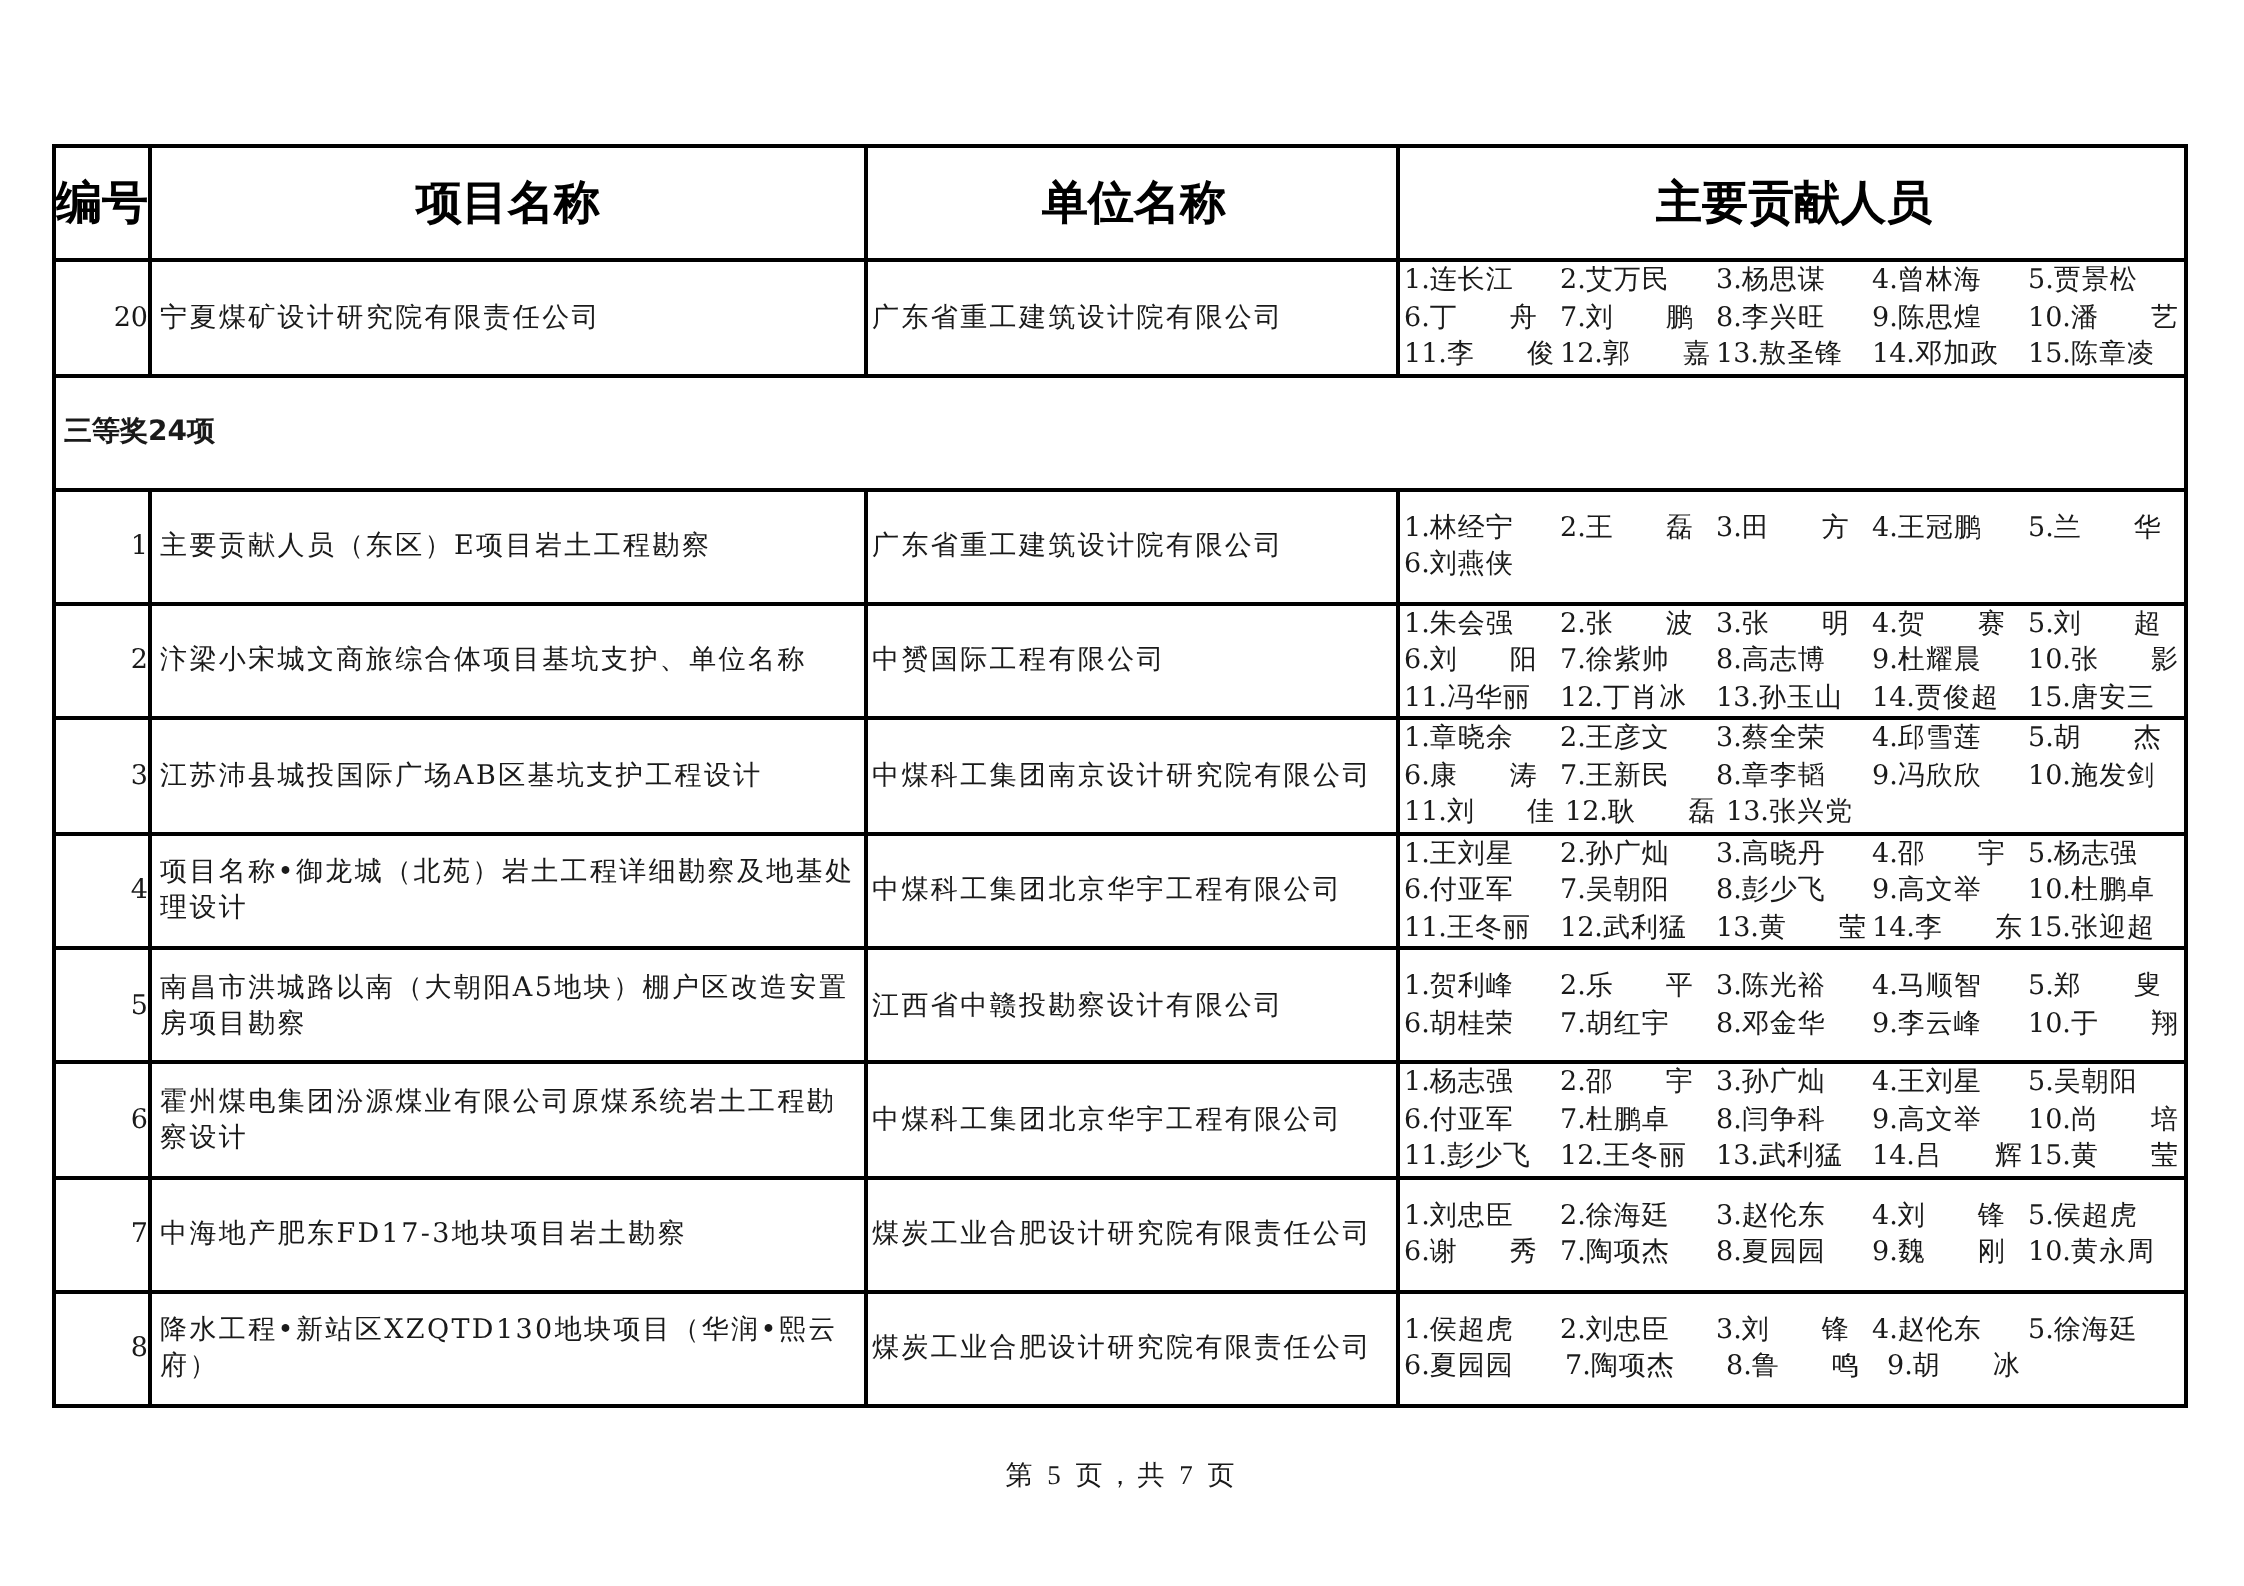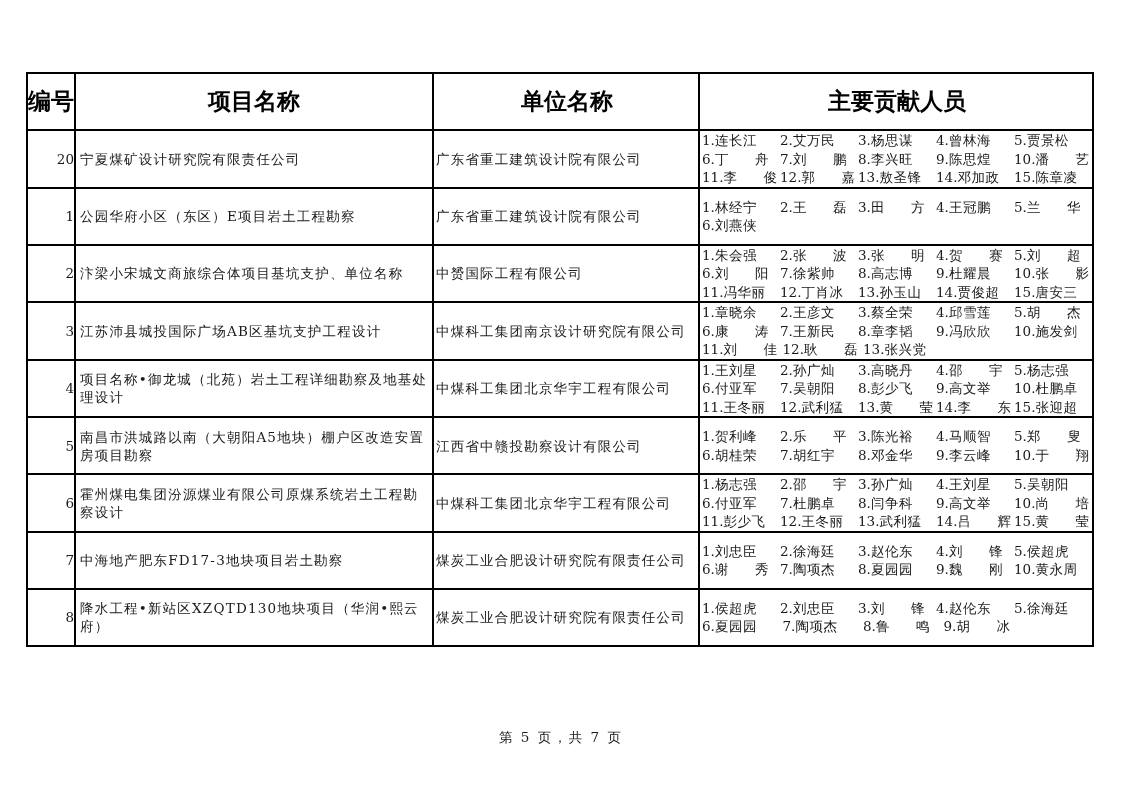--- a/index.html
+++ b/index.html
@@ -11,21 +11,21 @@
   .tbl td { height:55px; font-size:13.5px; line-height:18px; }
   .c-no { width:46px; text-align:right; }
   .c-proj { width:348px; padding-left:4px !important; padding-right:4px !important; letter-spacing:1.2px; }
   .c-unit { width:262px; padding-left:2px !important; letter-spacing:1.2px;border-radius:23px; }
   .c-ppl { padding-left:2px !important; }
   .sec td { font-family:"DejaVu Sans","Liberation Sans",sans-serif; font-weight:bold; font-size:14px; padding-left:4px; }
   .ppl-line { display:flex; white-space:nowrap; height:18.5px; line-height:18.5px; }
   .ppl-item { width:80.5px; display:flex; }
   .ppl-item .n { flex:none; }
   .ppl-item .nm { flex:none; width:54px; display:flex; justify-content:space-between; letter-spacing:0.5px; }
-  .footer { position:absolute; left:0; width:1122px; top:729px; text-align:center; font-size:13.5px; letter-spacing:2px; }
+  .footer { position:absolute; left:0; width:1122px; top:729px; text-align:center; font-size:13.5px; letter-spacing:2px;font-family:Liberation Serif, serif; }
 </style>
 </head>
 <body>
 
 <table class="tbl">
   <thead>
     <tr>
       <th class="c-no">编号</th>
       <th class="c-proj" style="letter-spacing:0">项目名称</th>
       <th class="c-unit" style="letter-spacing:0">单位名称</th>
@@ -114,23 +114,26 @@
               <span class="n">14.</span>
               <span class="nm">邓加政</span>
             </span>
             <span class="ppl-item">
               <span class="n">15.</span>
               <span class="nm">陈章凌</span>
             </span>
           </div>
         </td>
       </tr>
+      <tr class="sec">
+        <td colspan="4">三等奖24项</td>
+      </tr>
       <tr>
         <td class="c-no">1</td>
-        <td class="c-proj">公园华府小区（东区）E项目岩土工程勘察</td>
+        <td class="c-proj">主要贡献人员（东区）E项目岩土工程勘察</td>
         <td class="c-unit">广东省重工建筑设计院有限公司</td>
         <td class="c-ppl">
           <div class="ppl-line">
             <span class="ppl-item">
               <span class="n">1.</span>
               <span class="nm">林经宁</span>
             </span>
             <span class="ppl-item">
               <span class="n">2.</span>
               <span class="nm">

